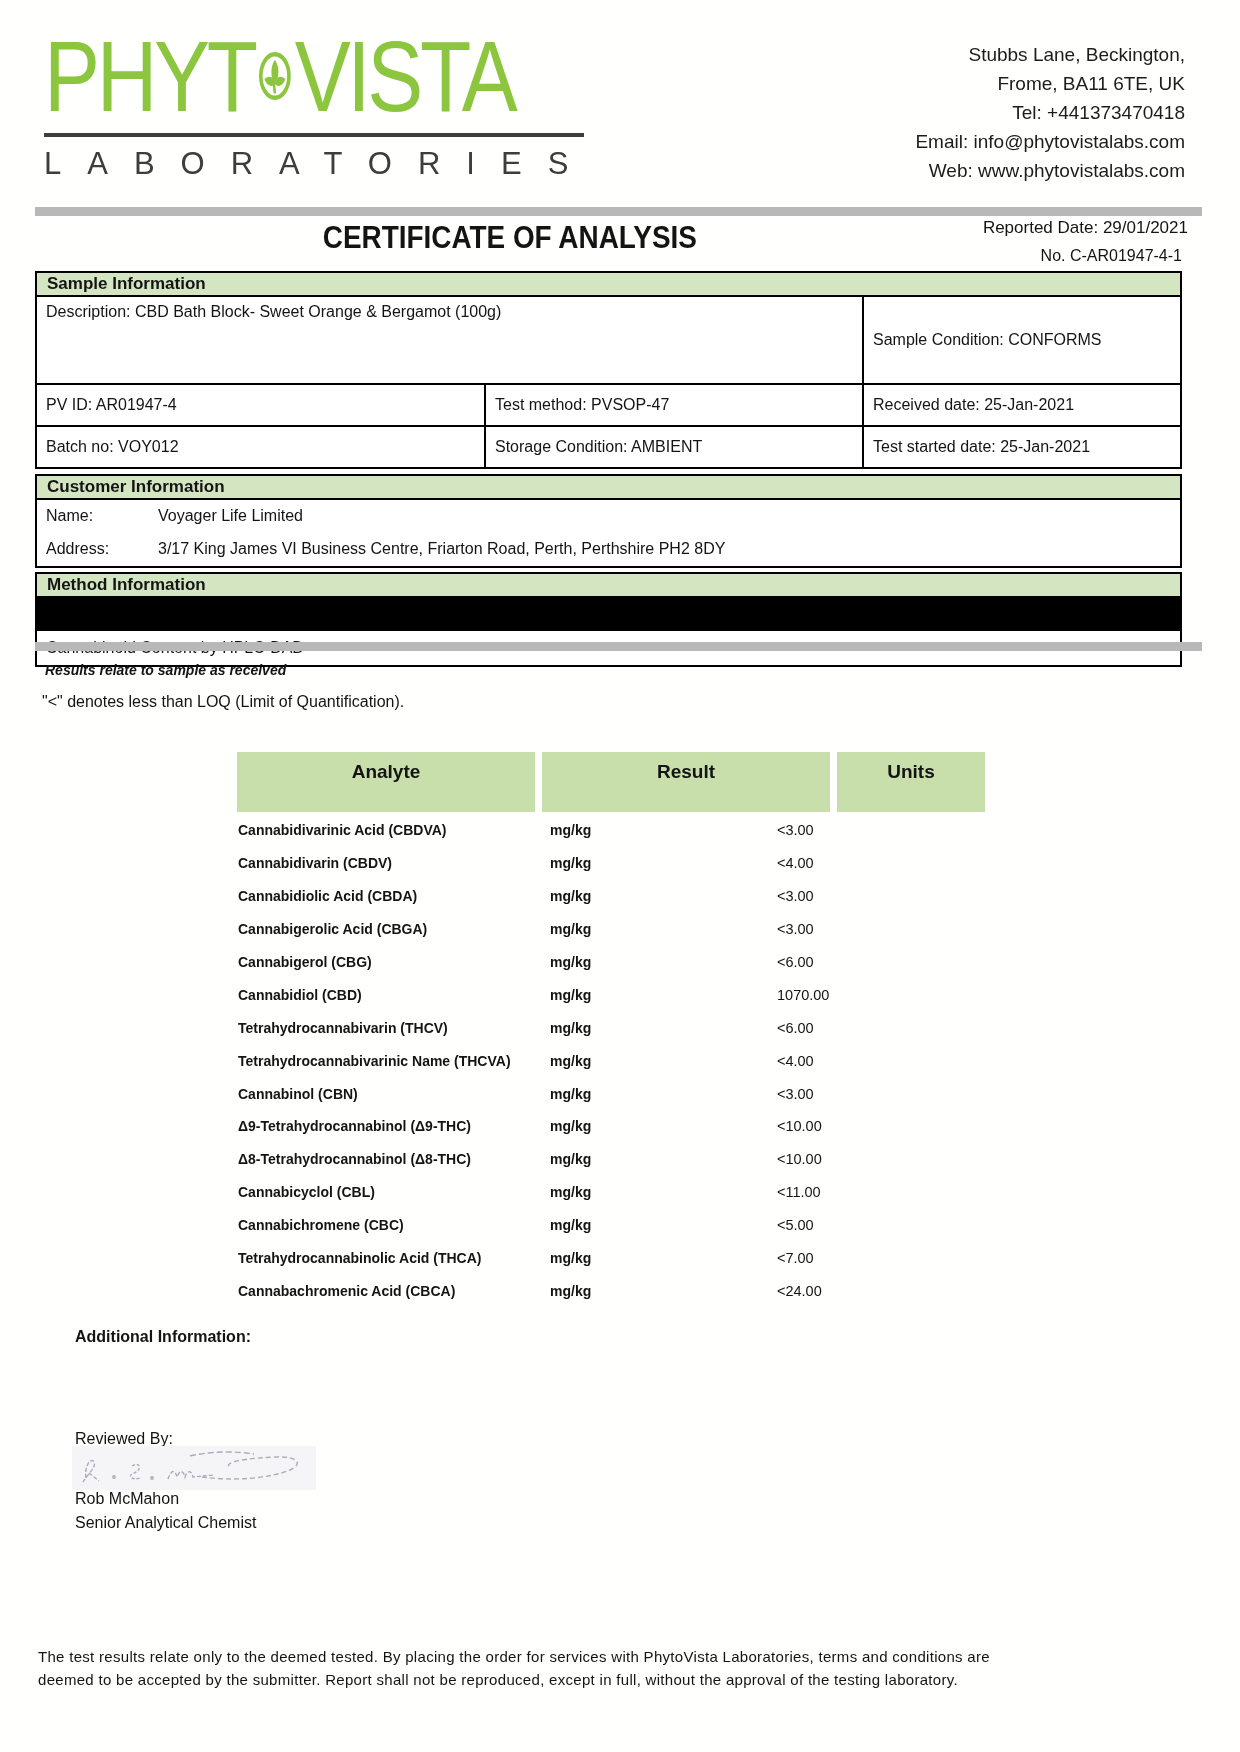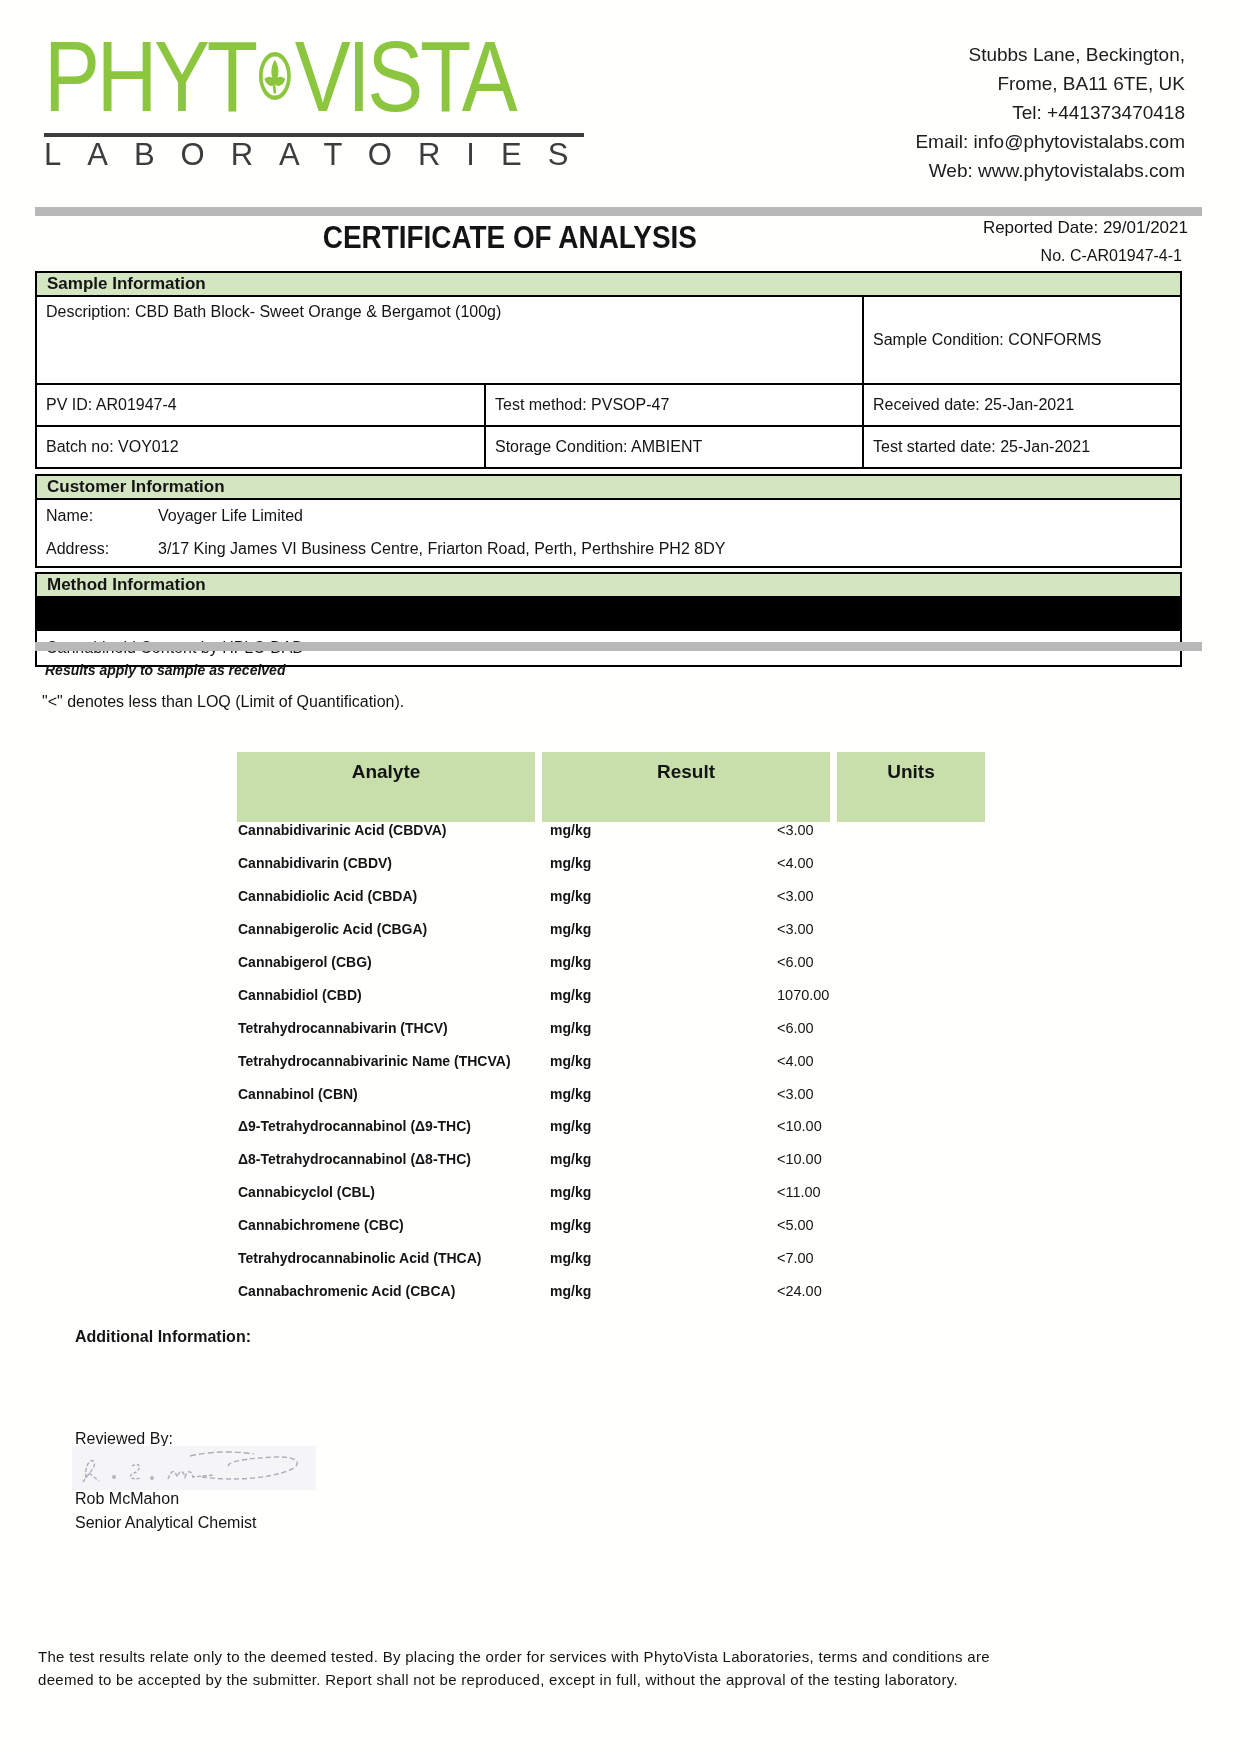--- a/index.html
+++ b/index.html
@@ -5,21 +5,21 @@
   html,body{margin:0;padding:0;background:#e8e8e8;}
   .page{position:relative;width:1240px;height:1752px;background:#fffffe;
         font-family:"Liberation Sans","DejaVu Sans",sans-serif;color:#141414;overflow:hidden;margin:0 auto;}
 
   
   .logo{position:absolute;left:44px;top:26px;width:560px;}
   .logo-row{display:flex;align-items:center;color:#8cc63e;font-size:100px;line-height:1;
             font-weight:400;letter-spacing:-4px;transform:scaleX(0.84);transform-origin:left center;white-space:nowrap;}
   .logo-row .leaf{margin:0 4px;}
   .logo-rule{width:540px;height:4px;background:#3d3d3d;margin-top:7px;}
-  .logo-sub{font-size:31px;color:#3d3d3d;letter-spacing:26px;white-space:nowrap;font-weight:400;}
+  .logo-sub{margin-top:9px;font-size:31px;color:#3d3d3d;letter-spacing:26px;white-space:nowrap;font-weight:400;}
 
   
   .contact{position:absolute;top:40px;right:55px;text-align:right;font-size:19px;line-height:29px;color:#1c1c1c;}
   .reported{position:absolute;top:218px;right:52px;font-size:17px;}
   .certno{position:absolute;top:247px;right:58px;font-size:16px;}
   .title{position:absolute;top:220px;left:35px;width:950px;text-align:center;}
   .title span{display:inline-block;font-size:31px;font-weight:bold;transform:scaleX(0.9);letter-spacing:0;}
 
   .gbar{position:absolute;left:35px;width:1167px;height:9px;background:#b8b8b8;}
   #gbar-top{top:207px;}
@@ -40,21 +40,21 @@
   .kv .k{width:80px;flex:none;}
   #method-table{top:572px;grid-template-columns:1fr;gap:35px;}
   #method-table .body{height:34px;}
 
   
   .note1{position:absolute;left:45px;top:662px;font-size:14px;font-weight:bold;font-style:italic;}
   .note2{position:absolute;left:42px;top:693px;font-size:16px;}
 
   
   .res-head{position:absolute;left:237px;top:752px;width:748px;display:flex;gap:7px;}
-  .res-head .hc{background:#c9dfab;height:70px;box-sizing:border-box;padding-top:9px;
+  .res-head .hc{background:#c9dfab;height:60px;box-sizing:border-box;padding-top:9px;
                 display:flex;justify-content:center;font-size:19px;font-weight:bold;}
   .res-head .h1{width:298px;}
   .res-head .h2{width:148px;}
   .res-head .h3{width:288px;}
   .res-rows{position:absolute;left:237px;top:814px;width:748px;}
   .rrow{height:32.9px;display:grid;grid-template-columns:313px 227px 1fr;align-items:center;}
   .rrow .a{font-weight:bold;font-size:14px;padding-left:1px;}
   .rrow .u{font-weight:bold;font-size:14px;}
   .rrow .r{font-size:14.5px;}
 
@@ -127,21 +127,21 @@
     </div>
   </div>
 
   <div class="tbl" id="method-table">
     <div class="cell bar">Method Information</div>
     <div class="cell body">Cannabinoid Content by HPLC-DAD</div>
   </div>
 
   <div class="gbar" id="gbar-mid"></div>
 
-  <div class="note1">Results apply to sample as received</div>
+  <div class="note1">Results relate to sample as received</div>
   <div class="note2">"&lt;" denotes less than LOQ (Limit of Quantification).</div>
 
   <div class="res-head">
     <div class="hc h1">Analyte</div>
     <div class="hc h3">Result</div>
     <div class="hc h2">Units</div>
   </div>
 
   <div class="res-rows">
     <div class="rrow">

